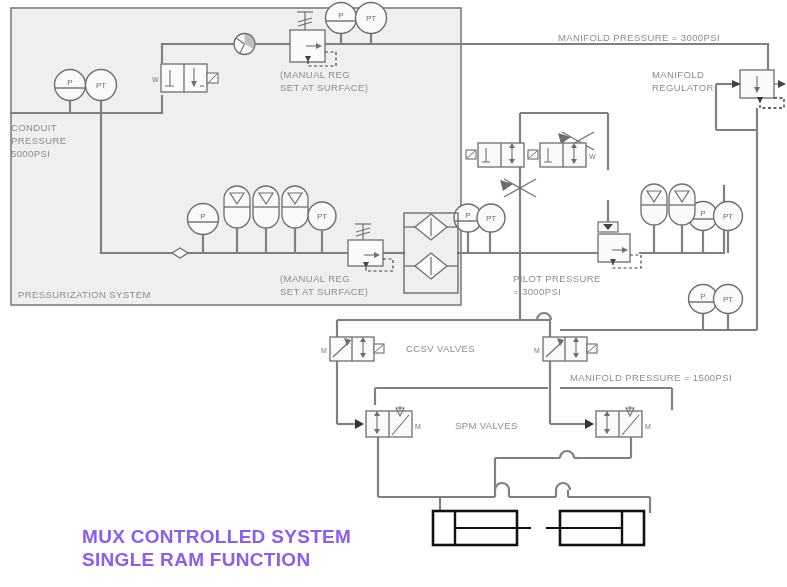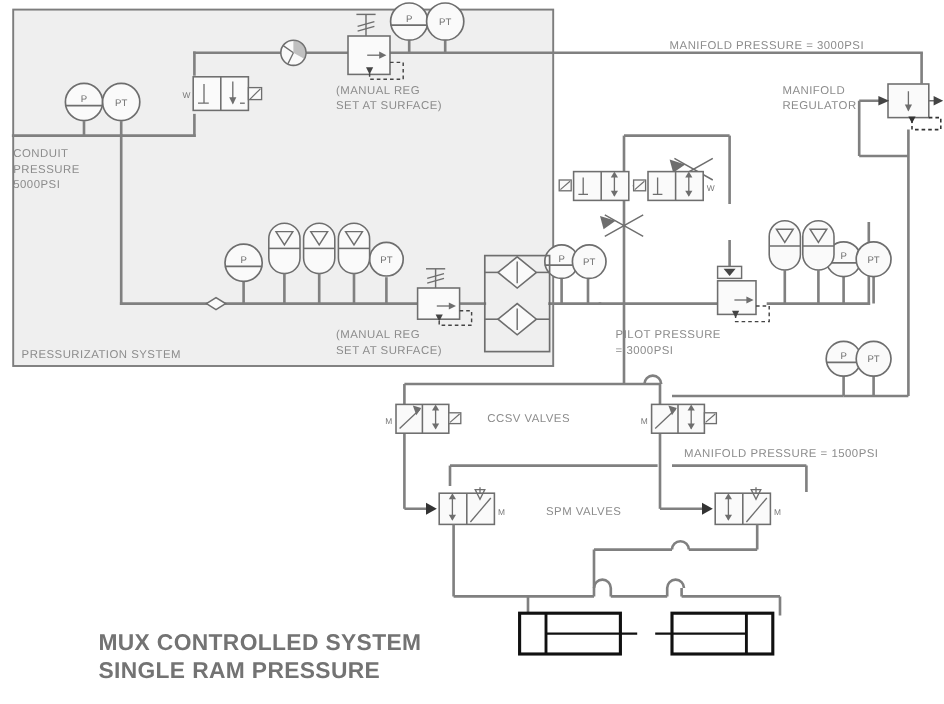--- a/index.html
+++ b/index.html
@@ -23,21 +23,21 @@
     top: 0;
   }
   .diagram-title {
     position: absolute;
     left: 82px;
     top: 525px;
     font-size: 19px;
     font-weight: bold;
     letter-spacing: 0.3px;
     line-height: 23px;
-    color: #737373;
+    color: #8b5cf6;
     white-space: pre;
   }
   text {
     font-family: "Liberation Sans", sans-serif;
   }
   .lbl {
     font-size: 9.5px;
     fill: #8c8c8c;
     letter-spacing: 0.4px;
   }
@@ -507,15 +507,15 @@
   </g>
 
   <text class="lbl" x="11" y="131">CONDUIT</text>
   <text class="lbl" x="11" y="144">PRESSURE</text>
   <text class="lbl" x="11" y="157">5000PSI</text>
 
   <text class="lbl" x="18" y="298">PRESSURIZATION SYSTEM</text>
 
 </svg>
 
-<div class="diagram-title"><span>MUX CONTROLLED SYSTEM</span><br><span>SINGLE RAM PRESSURE</span></div>
+<div class="diagram-title"><span>MUX CONTROLLED SYSTEM</span><br><span>SINGLE RAM FUNCTION</span></div>
 
 </div>
 
 </body></html>

